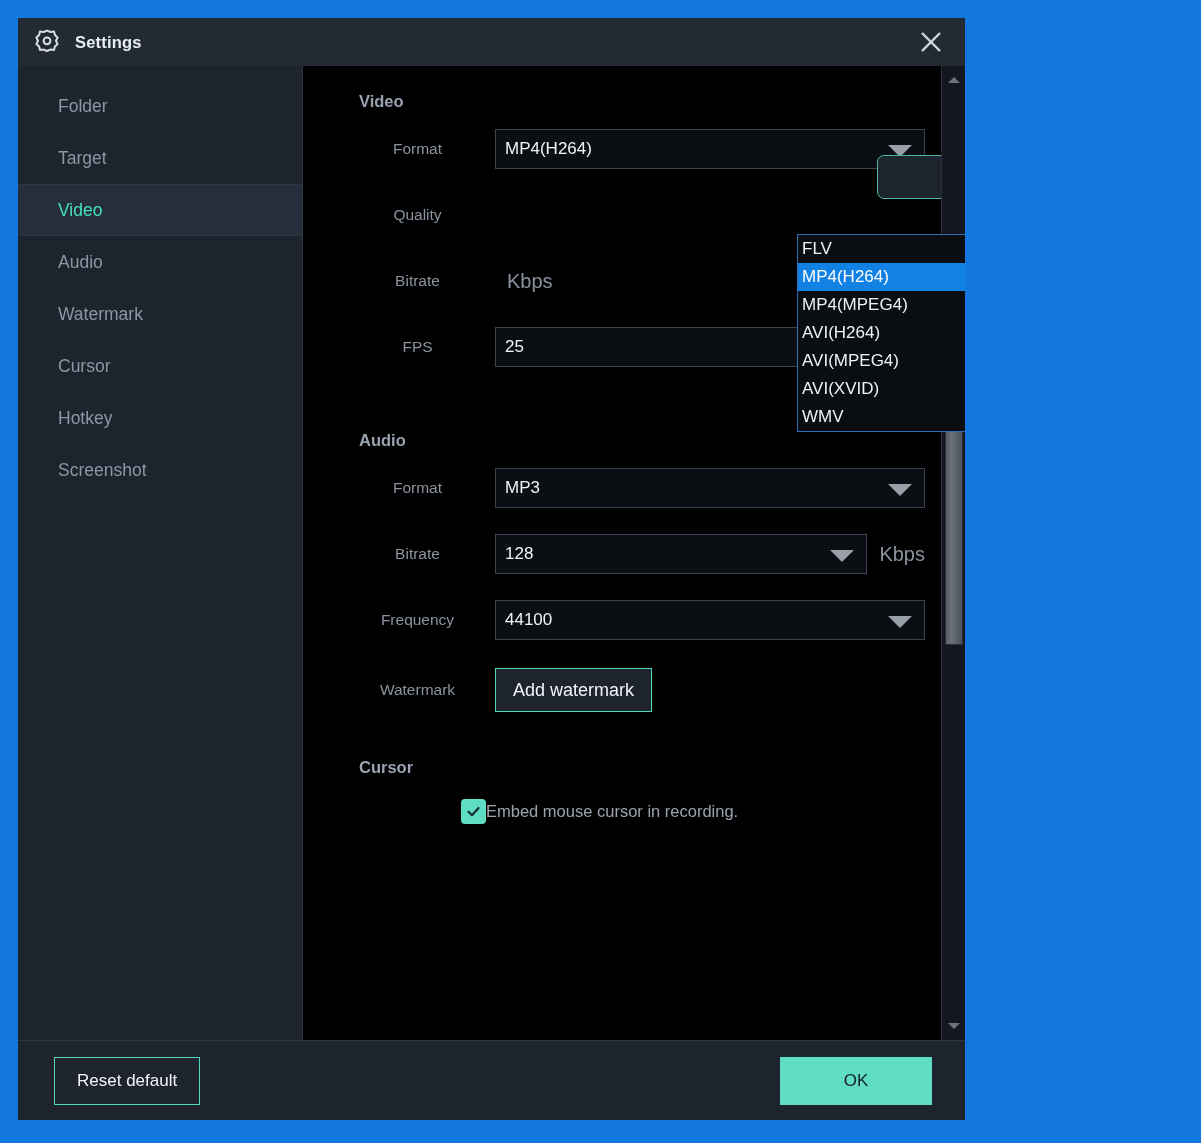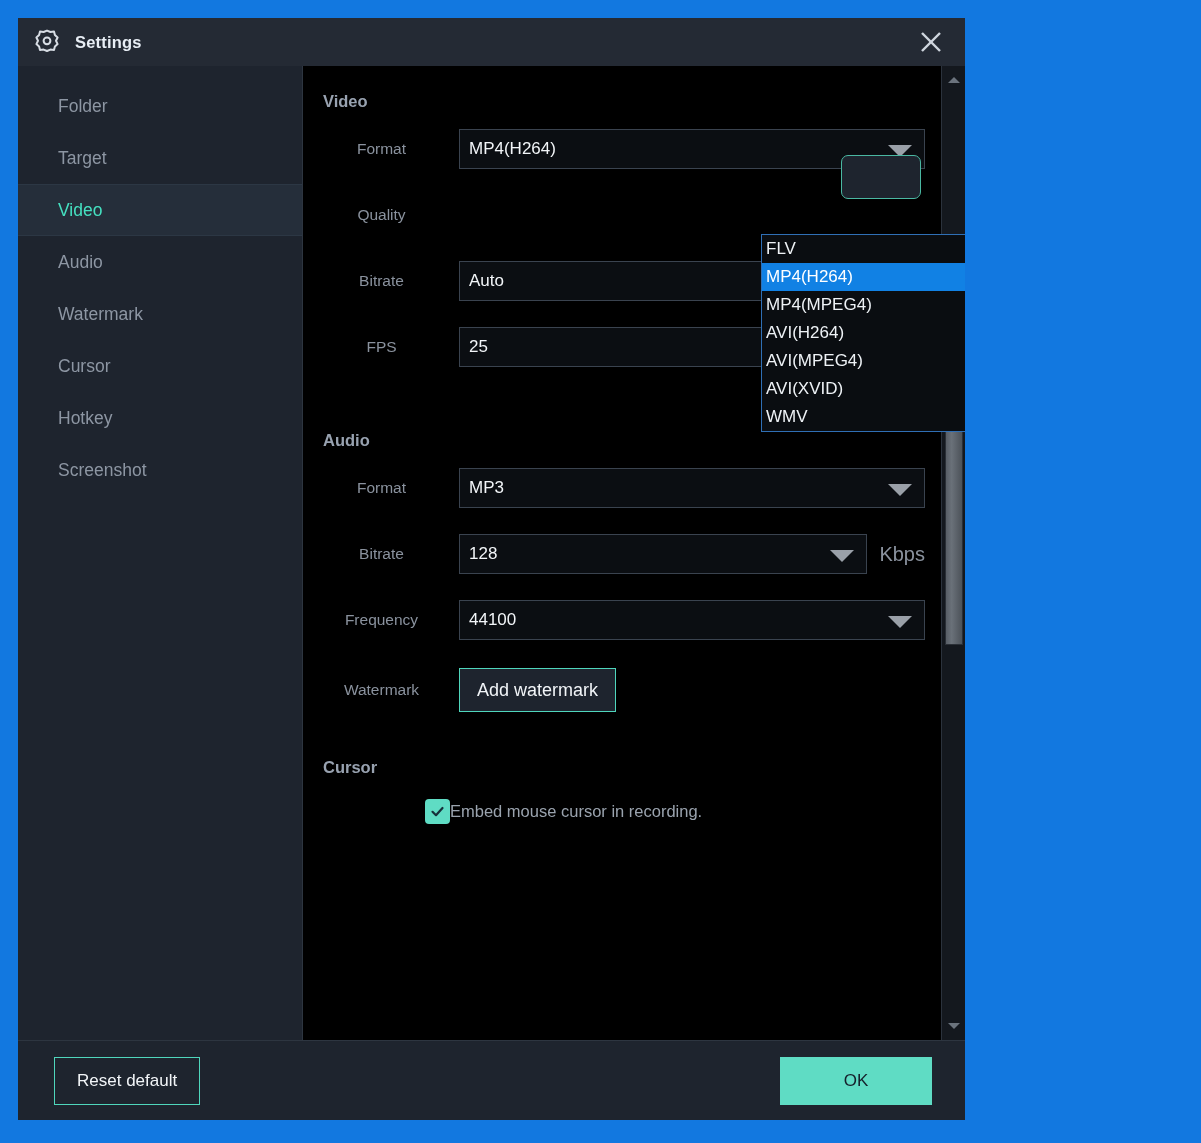--- a/index.html
+++ b/index.html
@@ -55,20 +55,21 @@
     cursor: pointer;
   }
   #close-btn svg { display: block; }
 
   
   #body {
     flex: 1 1 auto;
     display: flex;
     min-height: 0;
     position: relative;
+    gap: 36px;
   }
 
   
   #sidebar {
     width: 285px;
     flex: 0 0 285px;
     background: #1e242e;
     border-right: 1px solid #2d3540;
     padding-top: 14px;
     position: relative;
@@ -364,24 +365,20 @@
           </div>
         </div>
 
         <div class="row" id="quality-row">
           <div class="row-label">Quality</div>
           <div id="quality-extra"></div>
         </div>
 
         <div class="row">
           <div class="row-label">Bitrate</div>
-          <div class="combo">
-            <span class="val">Auto</span>
-            <span class="arrow"></span>
-          </div>
           <span class="unit">Kbps</span>
         </div>
 
         <div class="row">
           <div class="row-label">FPS</div>
           <div class="combo">
             <span class="val">25</span>
             <span class="arrow"></span>
           </div>
         </div>

